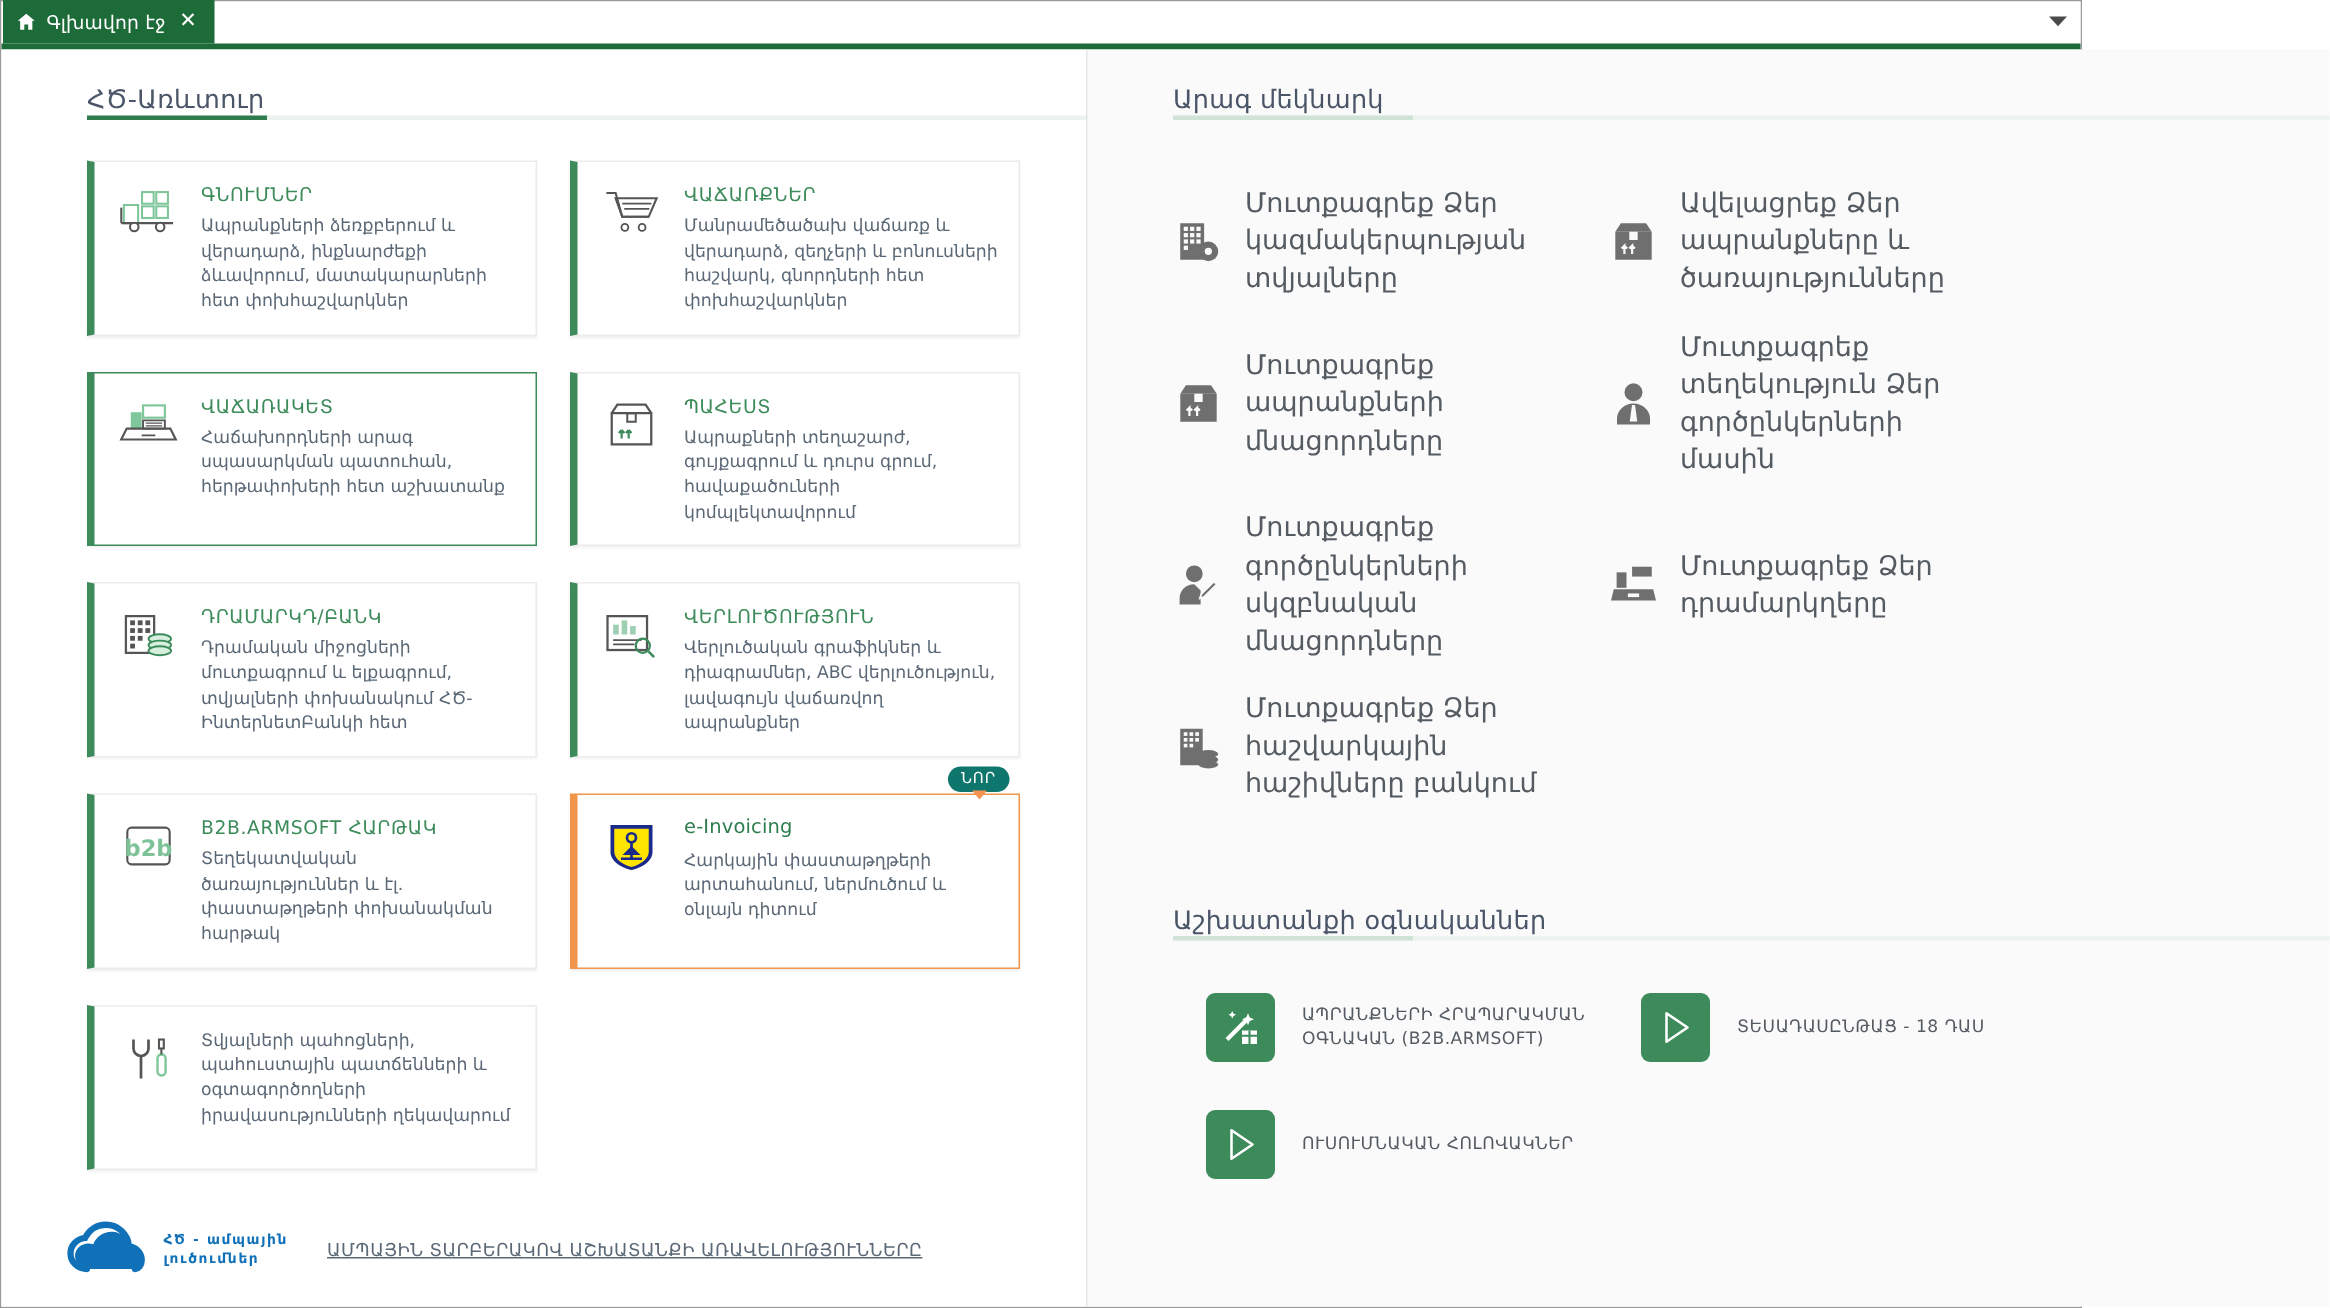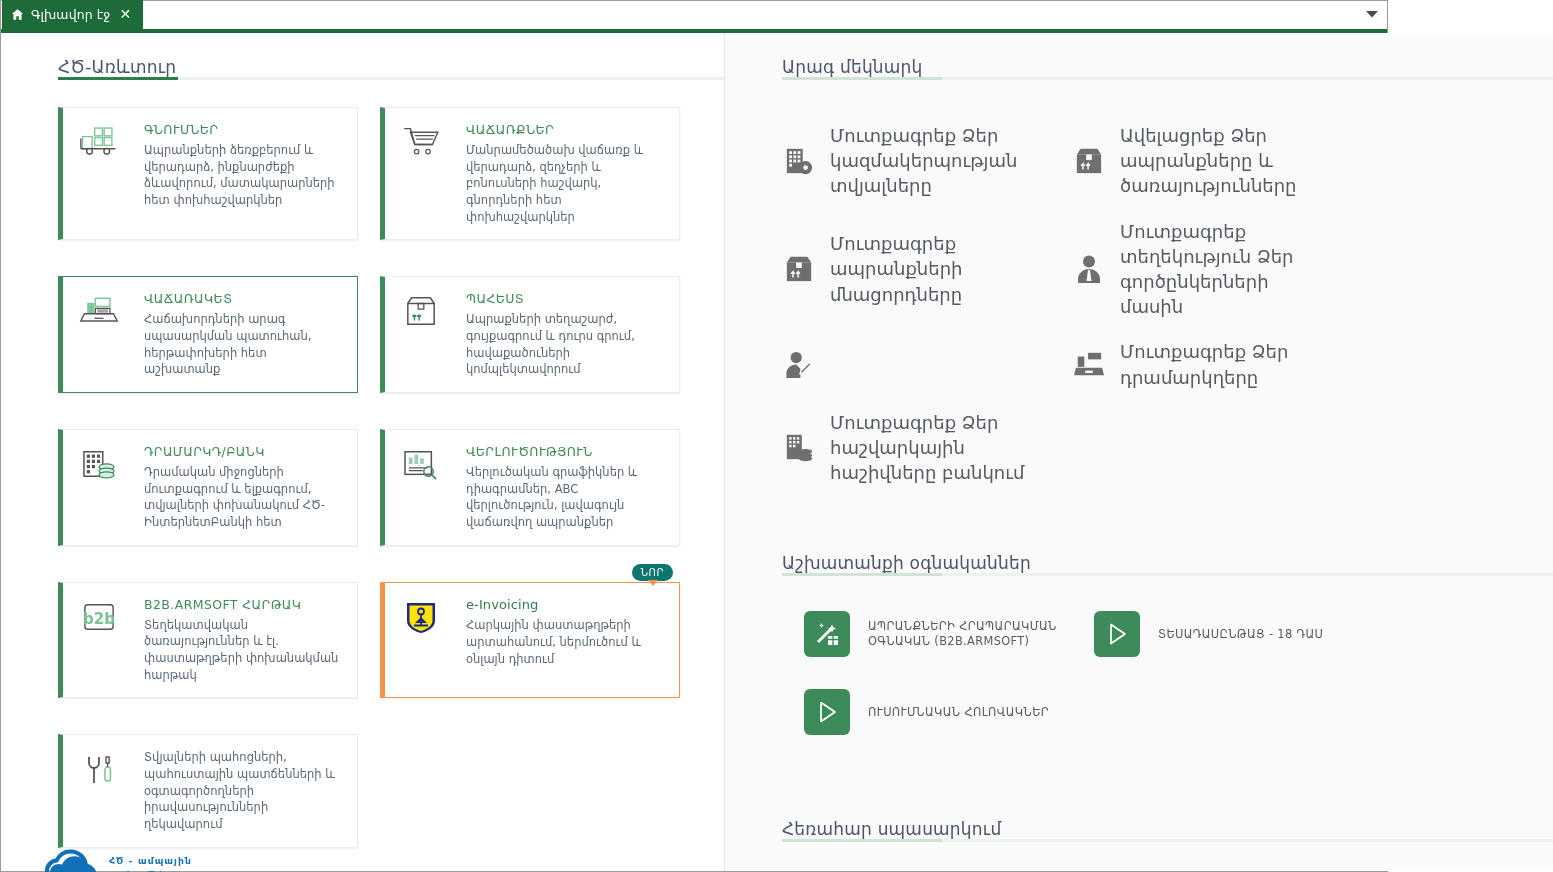--- a/index.html
+++ b/index.html
@@ -110,25 +110,25 @@
     align-content: start;
   }
   .card {
     position: relative;
     background: #ffffff;
     border: 1px solid #ececec;
     border-left: 5px solid #3d8b5b;
     min-height: 92px;
     display: flex;
     padding: 14px 12px 14px 14px;
-    gap: 23px;
+    gap: 13px;
     cursor: pointer;
     box-shadow: 0 1px 2px rgba(0,0,0,.07);
   }
-  .card.tall { min-height: 110px; margin-top: 12px; }
+  .card.tall { min-height: 110px; }
   .card.active {
     border: 1px solid #3d8b5b;
     border-left: 5px solid #3d8b5b;
   }
   .card.accent-orange {
     border: 1px solid #f0954a;
     border-left: 5px solid #f0954a;
   }
   .card-icon {
     width: 44px; min-width: 44px;
@@ -455,20 +455,21 @@
             <svg width="56" height="36" viewBox="0 0 56 36">
               <path d="M14 33c-6 0-11-4.6-11-10.4 0-5.3 4.2-9.7 9.7-10.3C15.3 7 20.4 3.5 26.5 3.5c8.3 0 15 6.3 15.4 14.2 5 .7 8.6 4.7 8.6 9.3 0 3.4-2 6-4.6 6" fill="none" stroke="#1171b8" stroke-width="4.2" stroke-linecap="round"></path>
               <path d="M40 33H15c-5 0-9-3.8-9-8.6S10 16 15 16c1.1 0 2.2.2 3.2.5C20 11.6 24.8 8.2 30.4 8.2c7 0 12.7 5.3 12.9 11.9 3.7.6 6.5 3.6 6.5 7.2 0 3.2-2.2 5.7-5 5.7z" fill="#1171b8"></path>
             </svg>
           </span>
           <span class="brand-text">
             <span>ՀԾ - ամպային</span><br>
             <span>լուծումներ</span>
           </span>
         </div>
+        <a class="footer-link">ԱՄՊԱՅԻՆ ՏԱՐԲԵՐԱԿՈՎ ԱՇԽԱՏԱՆՔԻ ԱՌԱՎԵԼՈՒԹՅՈՒՆՆԵՐԸ</a>
       </div>
 
     </div>
 
     <div class="right-panel">
 
       <div class="rp-section qs">
         <div class="section-head">
           <div class="label">Արագ մեկնարկ</div>
           <div class="rule rule-soft"></div>
@@ -535,20 +536,21 @@
           </div>
 
           <div class="qs-item">
             <span class="qs-icon">
               <svg width="28" height="30" viewBox="0 0 30 30" fill="#6f6f6f">
                 <circle cx="12" cy="7" r="6"></circle>
                 <path d="M12 14.5c-5.8 0-10.5 4.4-10.5 9.8V29h15V19z"></path>
                 <path d="M26 12.5 28 14.5 19 23.5l-3 1 1-3z" stroke="#fafafa" stroke-width="1.3"></path>
               </svg>
             </span>
+            <span class="qs-label">Մուտքագրեք գործընկերների սկզբնական մնացորդները</span>
           </div>
 
           <div class="qs-item">
             <span class="qs-icon">
               <svg width="30" height="28" viewBox="0 0 32 28" fill="#6f6f6f">
                 <rect x="15" y="1" width="14" height="7"></rect>
                 <rect x="4" y="5" width="7" height="11"></rect>
                 <path d="M2 17h28l2 8H0z"></path>
                 <g fill="#fafafa">
                     <rect x="17" y="10" width="10" height="5"></rect>

